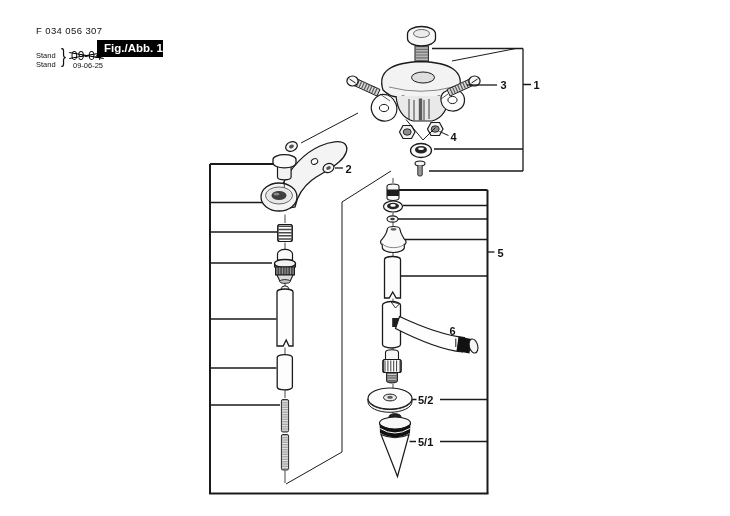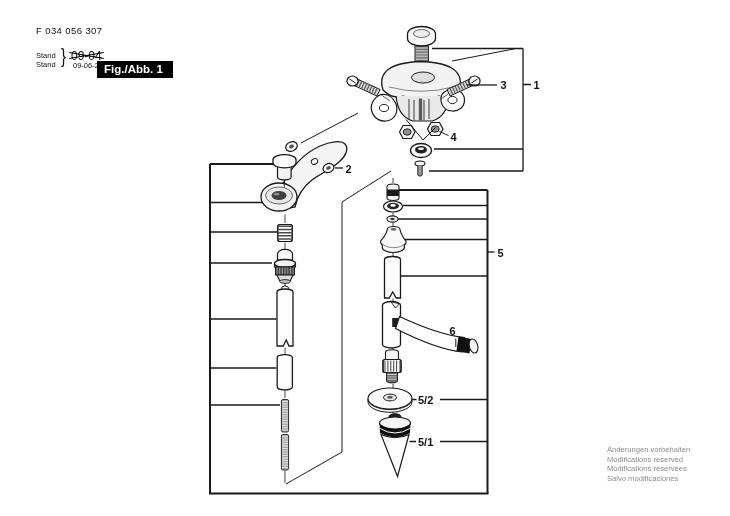--- a/index.html
+++ b/index.html
@@ -15,21 +15,21 @@
   .olddate { position:absolute; left:35px; top:24px; font-size:12px; }
   .struck { position:relative; display:inline-block; }
   .struck::before, .struck::after {
     content:""; position:absolute; left:-2px; right:-2px; top:45%;
     border-top:1.4px solid #000;
   }
   .struck::before { transform:rotate(10deg); }
   .struck::after  { transform:rotate(-10deg); }
   .newdate { position:absolute; left:37px; top:36px; font-size:7.5px; }
   .figbox {
-    position:absolute; left:61px; top:36px; padding:2px 10px 3px 7px;
+    position:absolute; left:61px; top:15px; padding:2px 0 3px 7px;
     font-size:11.5px; font-weight:bold;
   }
   
   .footer { position:absolute; left:607px; top:445px; font-size:7.6px; line-height:9.6px; }
   
   svg text.callout { font-family:"Liberation Sans", sans-serif; font-size:11px; font-weight:bold; fill:#111; }
 </style>
 </head>
 <body>
 
@@ -42,26 +42,20 @@
       <div>Stand</div>
       <div>Stand</div>
     </div>
     <div class="brace">}</div>
     <div class="olddate"><span class="struck">09-04</span></div>
     <div class="newdate">09-06-25</div>
     <div class="figbox" id="figbox" style="background: rgb(0, 0, 0); color: rgb(255, 255, 255);">Fig./Abb. 1</div>
   </div>
 
   
-  <div class="footer" id="footer" style="color: rgb(140, 140, 140);">
-    <div>Änderungen vorbehalten</div>
-    <div>Modifications reserved</div>
-    <div>Modifications réservées</div>
-    <div>Salvo modificaciones</div>
-  </div>
 
   
   <svg width="730" height="516" viewBox="0 0 730 516">
     <g fill="none" stroke="#1a1a1a">
 
       <g>
         <path d="M210,164 H273" stroke-width="2"></path>
         <path d="M210,164 V493.5" stroke-width="2"></path>
         <path d="M209,493.5 H488.5" stroke-width="2.2"></path>
         <path d="M487.5,190 V493.5" stroke-width="2"></path>

